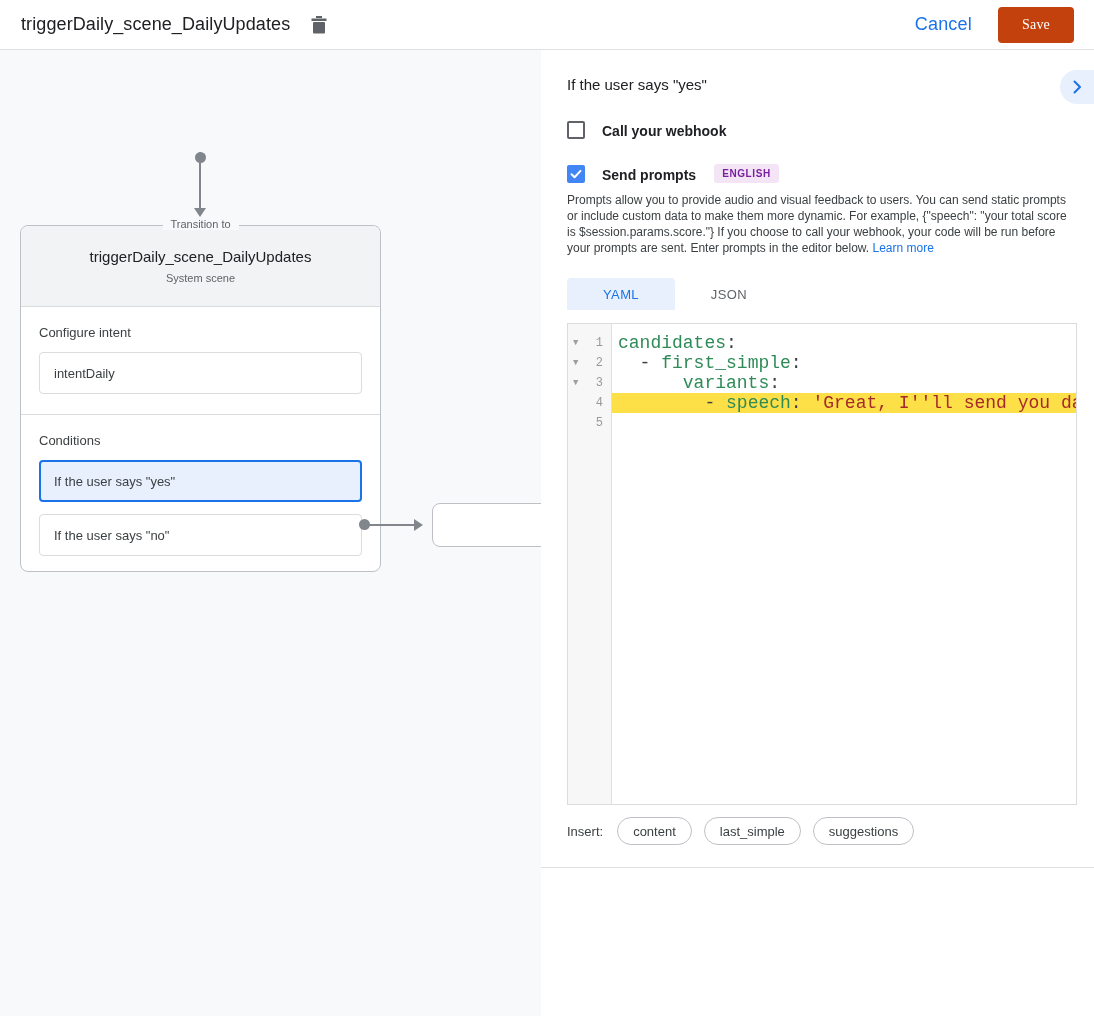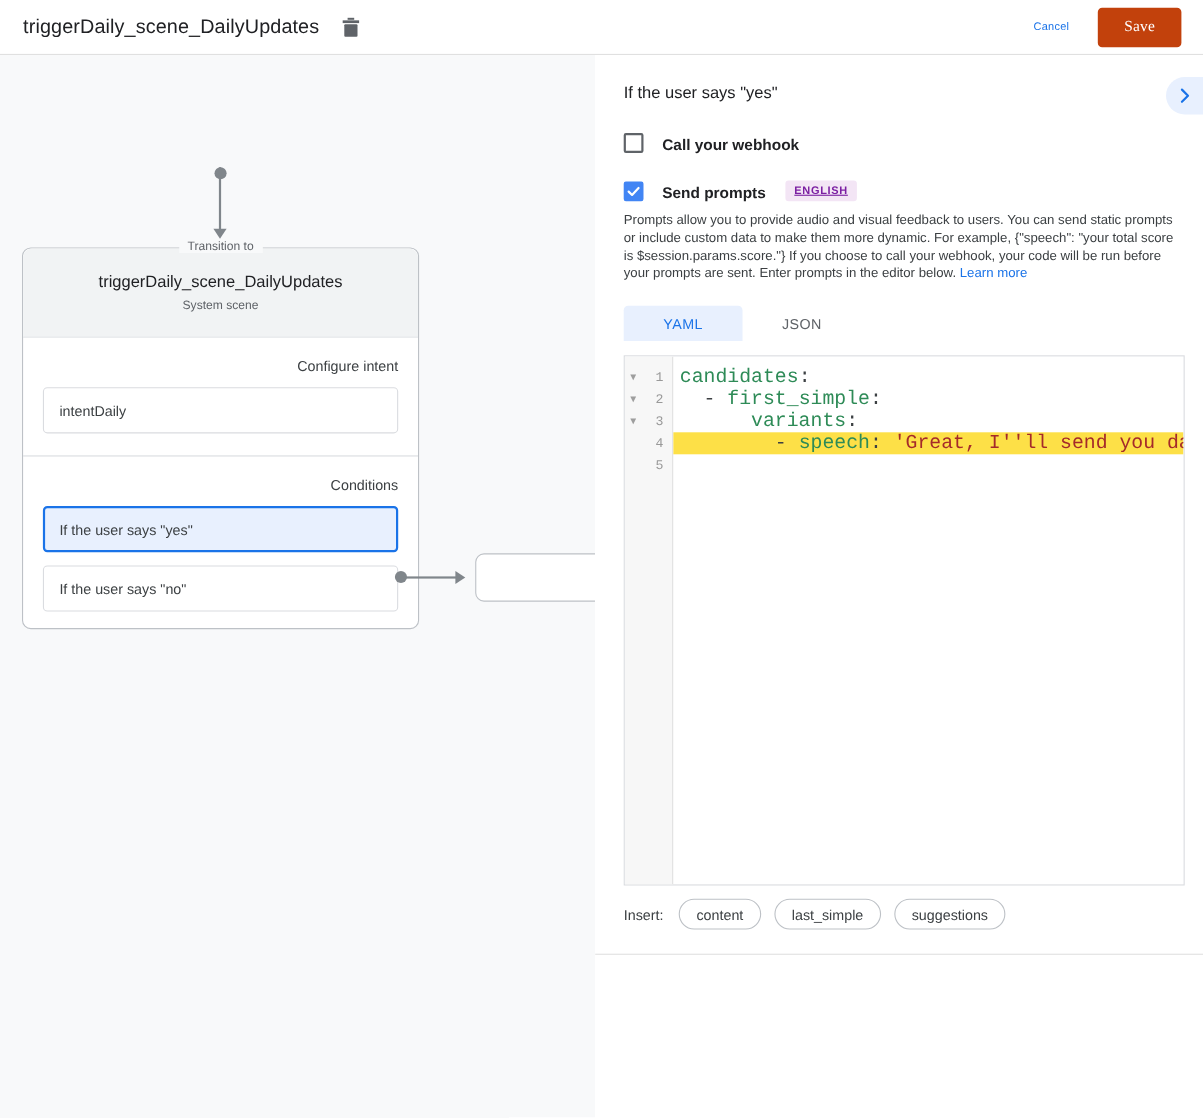--- a/index.html
+++ b/index.html
@@ -26,21 +26,21 @@
     margin-left: 16px; width: 26px; height: 26px;
     display: flex; align-items: center; justify-content: center;
     cursor: pointer; border-radius: 50%;
   }
   .trash-btn svg { display:block; }
   .topbar-right {
     margin-left: auto; display: flex; align-items: center; gap: 14px;
     padding-right: 20px;
   }
   .cancel-btn {
-    font-size: 10px; color: #1a73e8; background: none; border: none;
+    font-size: 18px; color: #1a73e8; background: none; border: none;
     padding: 8px 12px; cursor: pointer; font-family: inherit; letter-spacing:.2px;
   }
   .save-btn {
     font-size: 14px; color: #fff; background: #c2410c; border: none;
     padding: 0 24px; height: 36px; border-radius: 4px; cursor: pointer;
     font-family: Liberation Serif, serif; letter-spacing:.2px;
   }
 
   
   .canvas {
@@ -88,21 +88,21 @@
     background: #fff; border: 1px solid #bdc1c6; border-radius: 8px;
   }
   .node-to-head {
     height: 81px; background: #f1f3f4;
     border-bottom: 1px solid #dadce0;
     border-radius: 8px 8px 0 0;
     display: flex; flex-direction: column; align-items: center; justify-content: center;
   }
   .section { padding: 18px 18px 20px 18px; }
   .section + .section { border-top: 1px solid #dadce0; }
-  .section-label { font-size: 13px; color: #3c4043; margin-bottom: 12px; text-align: right; }
+  .section-label { font-size: 13px; color: #3c4043; margin-bottom: 12px; }
   .pill-box {
     height: 42px; border: 1px solid #dadce0; border-radius: 4px; background: #fff;
     display: flex; align-items: center; padding-left: 14px;
     font-size: 13px; color: #3c4043; cursor: pointer;
   }
   .pill-box + .pill-box { margin-top: 12px; }
   .pill-box.selected {
     background: #e8f0fe; border: 2px solid #1a73e8;
     padding-left: 13px;
   }
@@ -154,21 +154,20 @@
   }
   .cb.checked {
     background: #4285f4; border-color: #4285f4;
     display: flex; align-items: center; justify-content: center;
   }
   .check-label { margin-left: 17px; font-size: 14px; font-weight: bold; color: #202124; }
   .badge {
     margin-left: 18px; background: #f3e5f5; color: #7b1fa2;
     font-size: 10px; letter-spacing: .6px; padding: 4px 8px; border-radius: 3px;
     font-weight: bold;
-    text-decoration: underline;
   }
   .desc {
     margin: 9px 26px 0 26px; font-size: 12px; line-height: 16px; color: #3c4043;
     max-width: 512px;
   }
   .desc a { color: #1a73e8; text-decoration: none; }
   .tabs-wrap { margin: 22px 26px 0 26px; display: flex; }
   .tab {
     width: 108px; height: 32px; display: flex; align-items: center; justify-content: center;
     font-size: 13px; color: #5f6368; cursor: pointer; letter-spacing: .4px;

